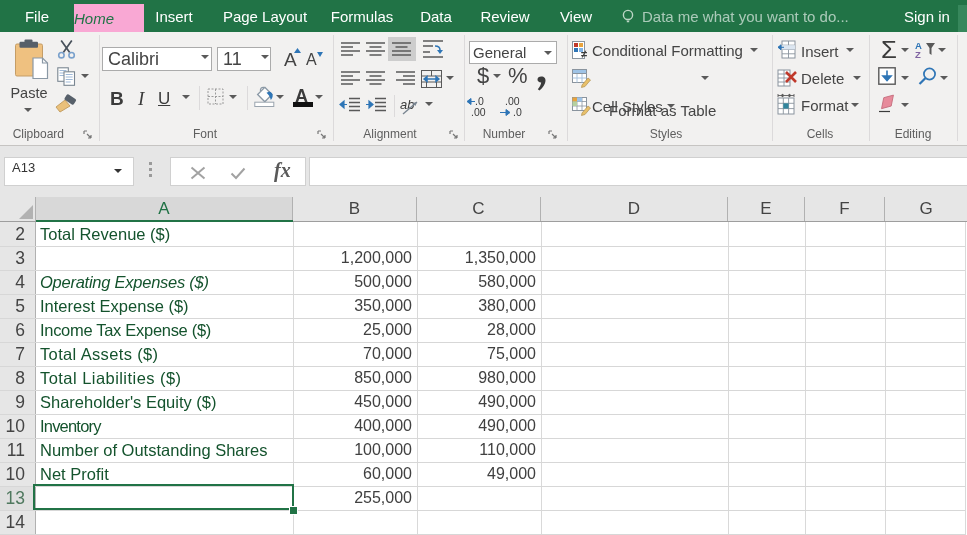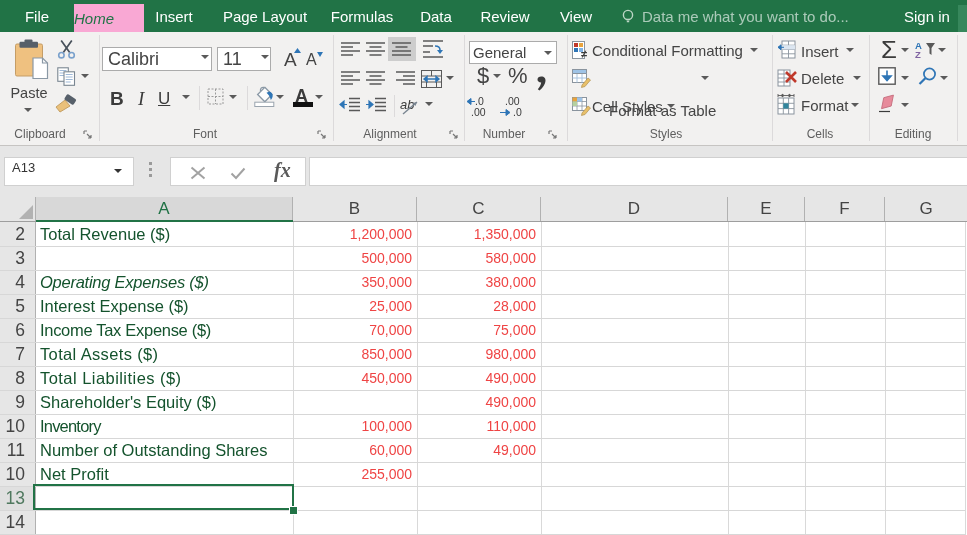--- a/index.html
+++ b/index.html
@@ -24,21 +24,21 @@
 
 #fbar { left:0; top:146px; width:967px; height:51px; background:#e6e6e6; }
 .wbox { position:absolute; top:11px; height:29px; background:#fff; border:1px solid #d0d0d0; }
 
 #sheet { left:0; top:197px; width:967px; height:338px; background:#fff; }
 .colhdr { position:absolute; top:0; height:24px; background:#e6e6e6; color:#444; font-size:17px; text-align:center; line-height:24px; border-right:1px solid #b1b1b1; }
 .rowhdr { position:absolute; left:0; width:35px; background:#e6e6e6; color:#444; font-size:17.5px; text-align:right; padding-right:10px; line-height:24px; }
 .gl-v { position:absolute; width:1px; background:#d9d9d9; }
 .gl-h { position:absolute; height:1px; background:#d7d7d7; left:0; width:965px; }
 .ctext { position:absolute; font-size:16.5px; color:#14532d; white-space:nowrap; line-height:24px; }
-.num { position:absolute; font-size:14px; color:#ef4444; text-align:right; white-space:nowrap; line-height:24px; }
+.num { position:absolute; font-size:16px; color:#404040; text-align:right; white-space:nowrap; line-height:24px;margin-top:24px; }
 svg { position:absolute; overflow:visible; }
 </style>
 </head>
 <body>
 
 <div class="abs" id="tabbar">
   <div class="tab" style="left:18px;width:38px;">File</div>
   <div class="tab" style="left:153px;width:42px;">Insert</div>
   <div class="tab" style="left:221px;width:88px;">Page Layout</div>
   <div class="tab" style="left:328px;width:68px;">Formulas</div>
@@ -57,21 +57,21 @@
 
 <div class="abs" id="ribbon">
   <div class="gsep" style="left:99px;"></div>
   <div class="gsep" style="left:333px;"></div>
   <div class="gsep" style="left:464px;"></div>
   <div class="gsep" style="left:567px;"></div>
   <div class="gsep" style="left:772px;"></div>
   <div class="gsep" style="left:869px;"></div>
   <div class="gsep" style="left:957px;"></div>
 
-  <div class="glabel" style="left:8px;width:64px;">Clipboard</div>
+  <div class="glabel" style="left:0;width:64px;text-align:right;">Clipboard</div>
   <div class="glabel" style="left:175px;width:60px;">Font</div>
   <div class="glabel" style="left:358px;width:64px;">Alignment</div>
   <div class="glabel" style="left:474px;width:60px;">Number</div>
   <div class="glabel" style="left:634px;width:64px;">Styles</div>
   <div class="glabel" style="left:790px;width:60px;">Cells</div>
   <div class="glabel" style="left:882px;width:62px;">Editing</div>
 
   <svg class="launcher" style="left:83px;top:98px;" viewBox="0 0 10 10">
       <path d="M1 1 v3 M1 1 h3 M4 4 l4 4 M8 8 v-3 M8 8 h-3" stroke="#777" stroke-width="1.2" fill="none"></path>
     </svg>
@@ -372,20 +372,21 @@
   <div class="ctext" style="left:40px;top:241px;">Number of Outstanding Shares</div>
   <div class="ctext" style="left:40px;top:265px;">Net Profit</div>
 
   <div class="num" style="left:297px;width:115px;top:25px;">1,200,000</div>
   <div class="num" style="left:297px;width:115px;top:49px;">500,000</div>
   <div class="num" style="left:297px;width:115px;top:73px;">350,000</div>
   <div class="num" style="left:297px;width:115px;top:97px;">25,000</div>
   <div class="num" style="left:297px;width:115px;top:121px;">70,000</div>
   <div class="num" style="left:297px;width:115px;top:145px;">850,000</div>
   <div class="num" style="left:297px;width:115px;top:169px;">450,000</div>
+  <div class="num" style="left:297px;width:115px;top:193px;">400,000</div>
   <div class="num" style="left:297px;width:115px;top:217px;">100,000</div>
   <div class="num" style="left:297px;width:115px;top:241px;">60,000</div>
   <div class="num" style="left:297px;width:115px;top:265px;">255,000</div>
 
   <div class="num" style="left:421px;width:115px;top:25px;">1,350,000</div>
   <div class="num" style="left:421px;width:115px;top:49px;">580,000</div>
   <div class="num" style="left:421px;width:115px;top:73px;">380,000</div>
   <div class="num" style="left:421px;width:115px;top:97px;">28,000</div>
   <div class="num" style="left:421px;width:115px;top:121px;">75,000</div>
   <div class="num" style="left:421px;width:115px;top:145px;">980,000</div>

